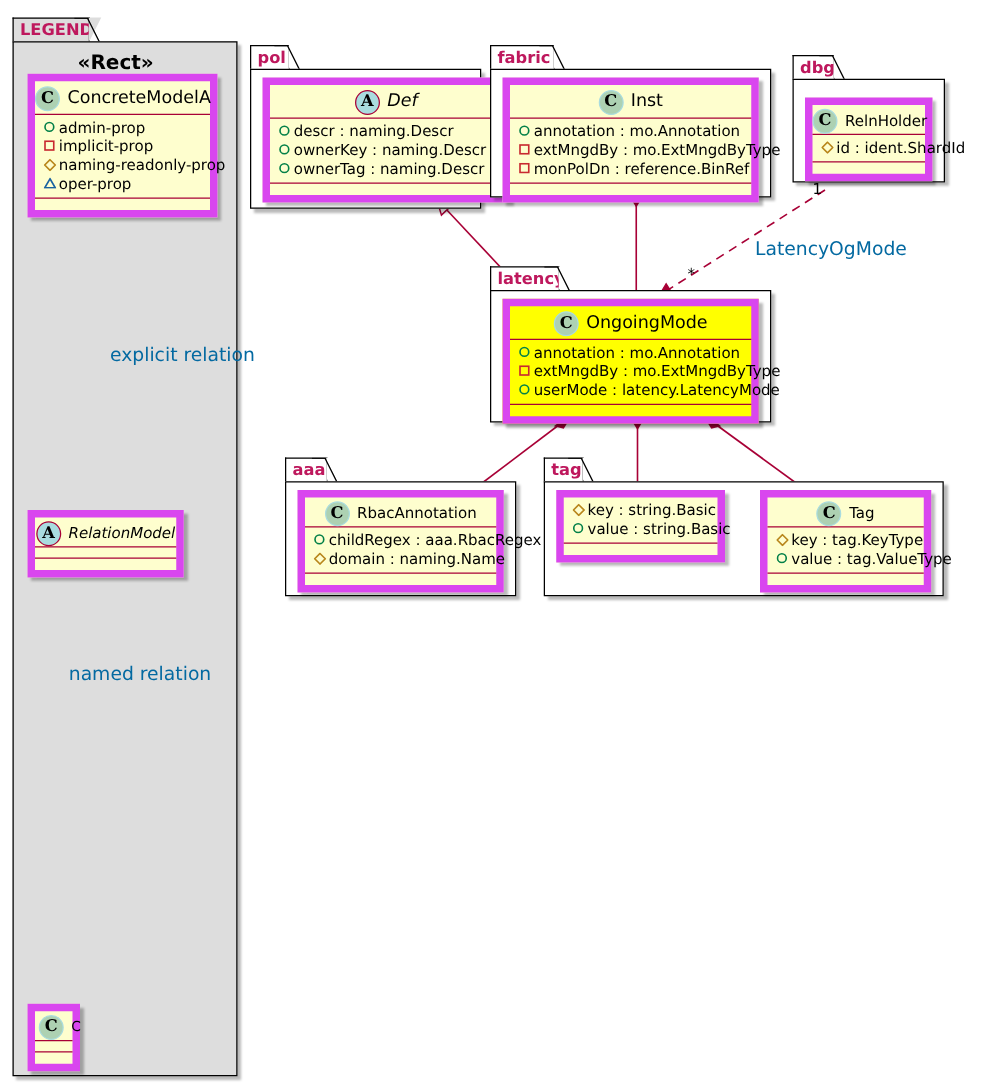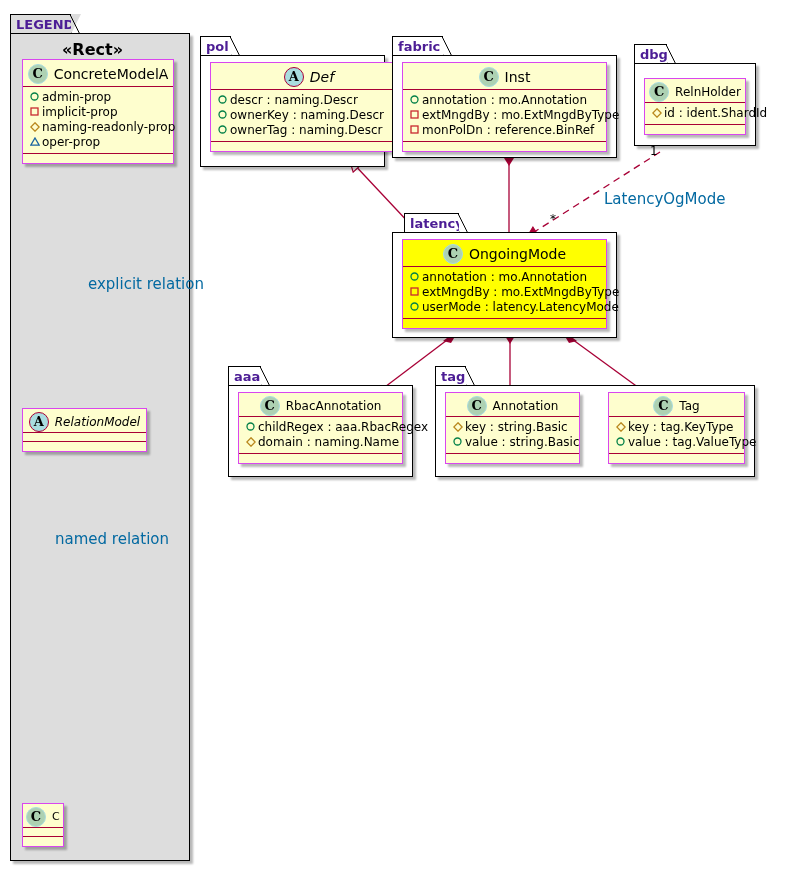--- a/index.html
+++ b/index.html
@@ -33,21 +33,21 @@
   }
   .pkg-tab {
     position: absolute;
     box-sizing: border-box;
     height: 20px;
     border: 1px solid #000000;
     border-bottom: none;
     background: #FFFFFF;
     font-size: 13px;
     font-weight: bold;
-    color: #4c1d95;
+    color: #be185d;
     line-height: 19px;
     padding: 0 4px 0 5px;
     white-space: nowrap;
   }
   .pkg-tab.legend-tab {
     background: #DDDDDD;
   }
   .pkg-tab .fold {
     position: absolute;
     right: -10px;
@@ -67,21 +67,21 @@
     height: 22px;
     overflow: hidden;
     pointer-events: none;
   }
   .pkg-tab .fold-line svg { display:block; }
 
   
   .cls {
     position: absolute;
     box-sizing: border-box;
-    border: 1px solid #d946ef;
+    border: 6px solid #d946ef;
     background: #FEFECE;
     box-shadow: 3px 3px 2px rgba(0,0,0,0.28);
   }
   .cls.hl {
     background: #FFFF00;
   }
   .cls-title {
     box-sizing: border-box;
     border-bottom: 1px solid #A80036;
     text-align: center;
@@ -355,21 +355,21 @@
             </svg></span><span>id : ident.ShardId</span>
       </div>
     </div>
     <div class="cls-foot"></div>
   </div>
 
   <div class="card-label" style="left:650px; top:144px;">1</div>
   <div class="edge-label" style="left:604px; top:190px;">LatencyOgMode</div>
   <div class="card-label" style="left:550px; top:212px;">*</div>
 
-  <div class="pkg-tab" style="left:404px; top:213px; width:56px;text-align:center;">
+  <div class="pkg-tab" style="left:392px; top:213px; width:56px;text-align:center;">
     <span>latency</span>
     <span class="fold"></span>
     <span class="fold-line">
       <svg width="23" height="22">
           <path d="M0.5,0.5 L11,0.5 L21,20.5" fill="none" stroke="#000" stroke-width="1"></path>
         </svg>
     </span>
   </div>
   <div class="pkg" style="left:392px; top:232px; width:225px; height:106px;"></div>
   <div class="cls hl" style="left:402px; top:239px; width:205px;">
@@ -429,23 +429,20 @@
     <span>tag</span>
     <span class="fold"></span>
     <span class="fold-line">
       <svg width="23" height="22">
           <path d="M0.5,0.5 L11,0.5 L21,20.5" fill="none" stroke="#000" stroke-width="1"></path>
         </svg>
     </span>
   </div>
   <div class="pkg" style="left:435px; top:385px; width:320px; height:92px;"></div>
   <div class="cls" style="left:445px; top:392px; width:135px;">
-    <div class="cls-title small">
-      <span class="badge">C</span><span class="tname">Annotation</span>
-    </div>
     <div class="cls-body">
       <div class="attr">
         <span class="vis"><svg width="10" height="10">
               <path d="M5,0.8 L9.2,5 L5,9.2 L0.8,5 z" fill="none" stroke="#B8861B" stroke-width="1.3"></path>
             </svg></span><span>key : string.Basic</span>
       </div>
       <div class="attr">
         <span class="vis"><svg width="9" height="9">
               <circle cx="4.5" cy="4.5" r="3.5" fill="none" stroke="#038048" stroke-width="1.3"></circle>
             </svg></span><span>value : string.Basic</span>

